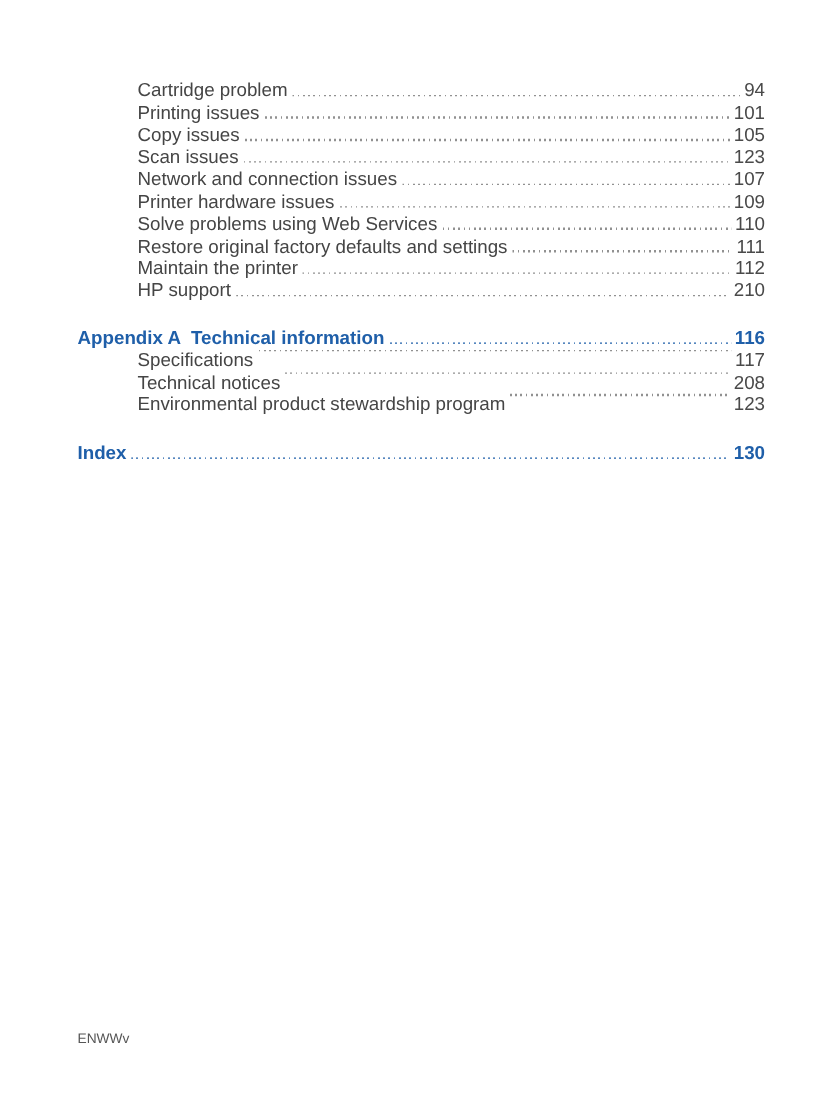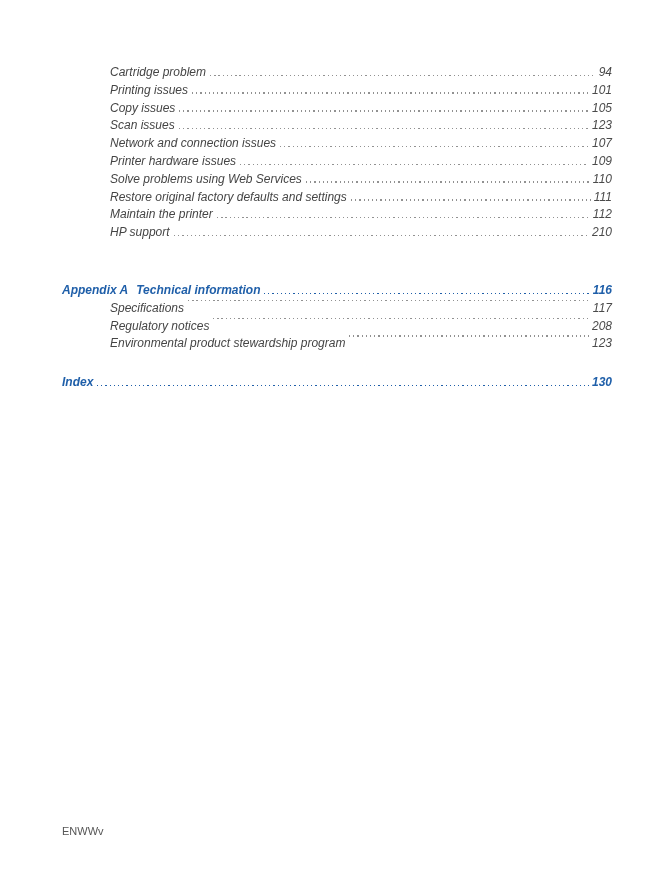--- a/index.html
+++ b/index.html
@@ -9,40 +9,39 @@
     font-family: "Liberation Sans", sans-serif;
     position: relative;
     overflow: hidden;
   }
   .page { position: absolute; inset: 0; }
 
   
   .toc-row {
     display: flex;
     align-items: baseline;
-    font-size: 12px;
+    font-size: 15px;
     line-height: 17.8px;
     color: #454545;
     white-space: nowrap;
-    font-style: italic;
   }
   .toc-title { flex: 0 0 auto; }
   .toc-leader {
     flex: 1 1 auto;
     margin: 0 3px 0 4px;
     height: 1.4px;
     align-self: baseline;
     background-image: repeating-linear-gradient(to right, currentColor 0 1.3px, transparent 1.3px 4.2px);
     color: #919191;
     min-width: 12px;
   }
   .toc-page { flex: 0 0 auto; color: #4a4a4a; }
 
   
-  .toc-row.accent { color: #1f5fa9; font-weight: bold; margin-top: 20px; }
+  .toc-row.accent { color: #1f5fa9; font-weight: bold; }
   .toc-row.accent .toc-leader { color: #1f5fa9; font-weight: normal; }
   .toc-row.accent .toc-page { color: #1f5fa9; font-weight: bold; }
   .appendix-prefix { margin-right: 8px; }
 
   
   .toc-main     { position: absolute; left: 110px; right: 49px; top: 64px; }
   .toc-appendix { position: absolute; left: 62px;  right: 49px; top: 262px; }
   .toc-appendix .child { margin-left: 48px; align-items: flex-end; }
   .toc-index    { position: absolute; left: 62px;  right: 49px; top: 354px; }
 
@@ -119,21 +118,21 @@
       <span class="toc-title">Technical information</span>
       <span class="toc-leader"></span>
       <span class="toc-page">116</span>
     </div>
     <div class="toc-row child">
       <span class="toc-title">Specifications</span>
       <span class="toc-leader"></span>
       <span class="toc-page">117</span>
     </div>
     <div class="toc-row child">
-      <span class="toc-title">Regulatory notices</span>
+      <span class="toc-title">Technical notices</span>
       <span class="toc-leader"></span>
       <span class="toc-page">208</span>
     </div>
     <div class="toc-row child">
       <span class="toc-title">Environmental product stewardship program</span>
       <span class="toc-leader"></span>
       <span class="toc-page">123</span>
     </div>
   </div>
 

